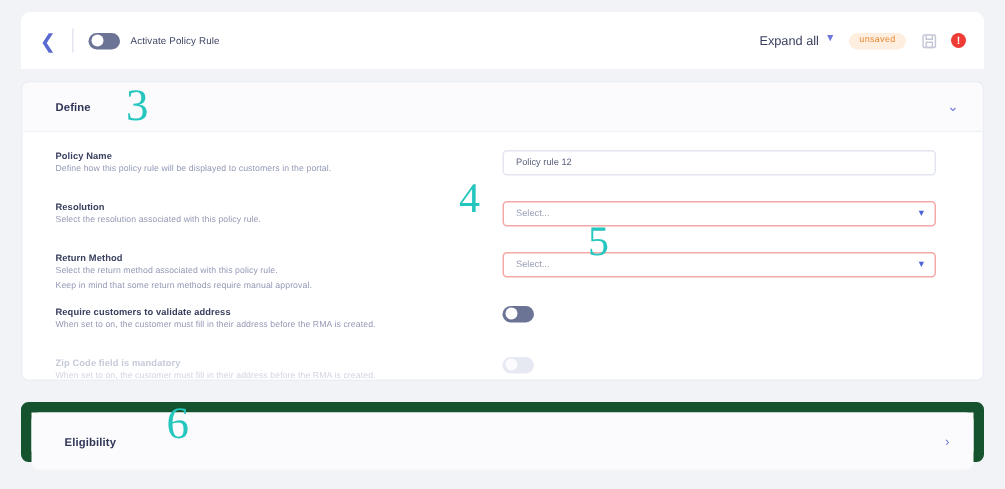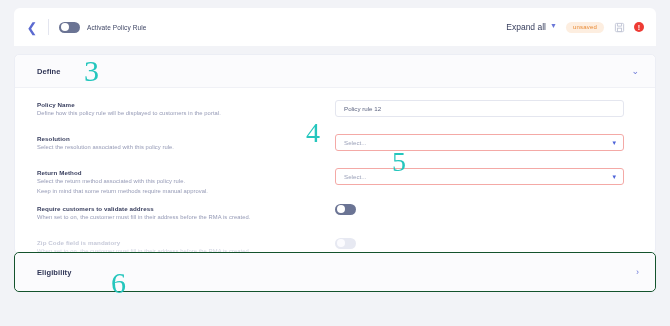--- a/index.html
+++ b/index.html
@@ -150,23 +150,23 @@
     background: #ffffff;
     border-radius: 5px;
     box-sizing: border-box;
   }
   #details-card {
     top: 54px;
     height: 200px;
     border: 1px solid #eceef5;
   }
   #eligibility-card {
-    top: 252px;
+    top: 268px;
     height: 40px;
-    border: 1px solid #14532d;
+    border: 7px solid #14532d;
   }
   .card-header {
     height: 33px;
     display: flex;
     align-items: center;
     padding: 0 16px 0 22px;
     box-sizing: border-box;
     background: #fbfbfd;
     border-radius: 5px 5px 0 0;
     border-bottom: 1px solid #f0f1f6;

